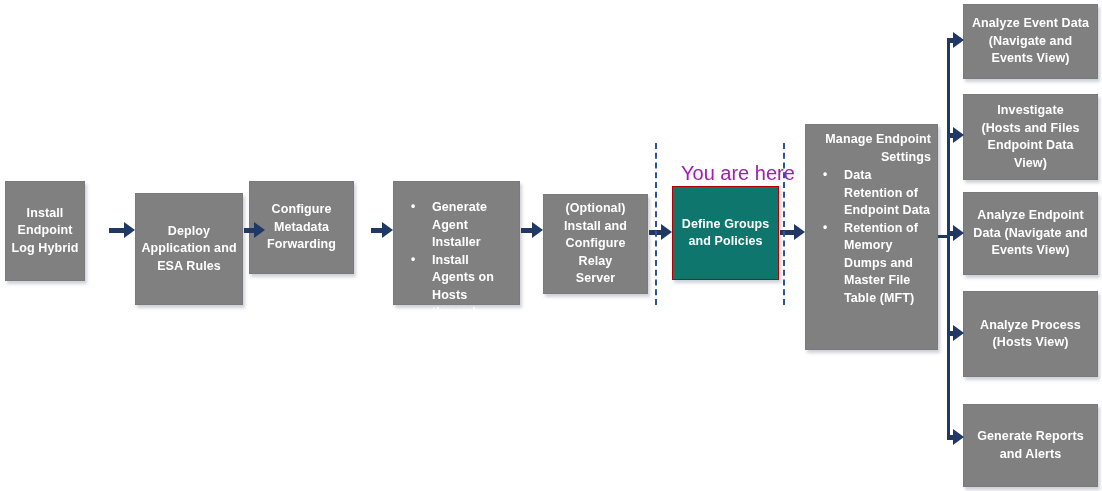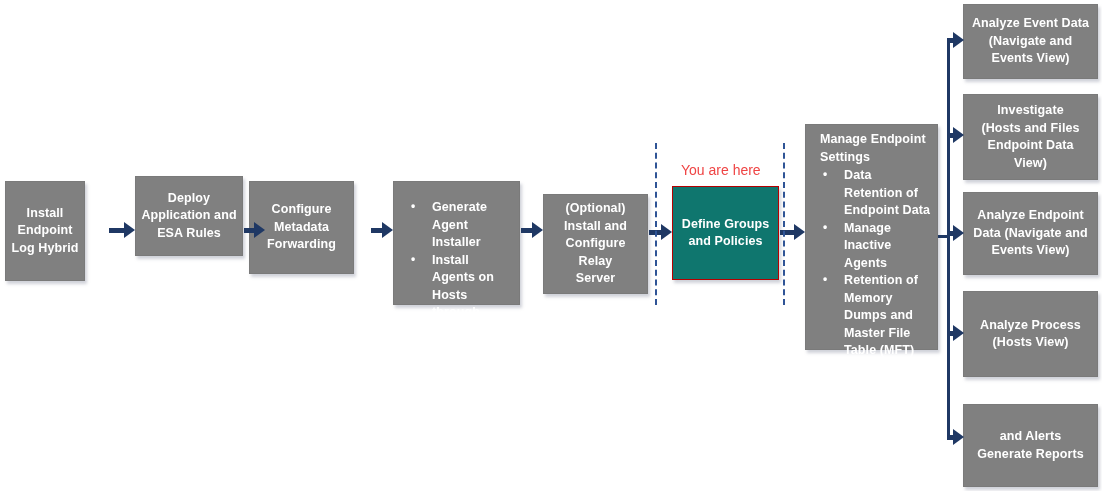--- a/index.html
+++ b/index.html
@@ -43,23 +43,22 @@
 
   
   .pbox.bullets {
     align-items: flex-start;
     justify-content: flex-start;
     text-align: left;
     padding: 6px 6px 6px 6px;
   }
   .pbox.bullets .heading {
     width: 100%;
-    text-align: left;
+    text-align: right;
     margin-bottom: 1px;
-    margin-left: 8px;
   }
   .pbox.bullets ul {
     margin: 0;
     padding: 0 0 0 20px;
     list-style: none;
   }
   .pbox.bullets ul li {
     position: relative;
     margin: 0 0 0 0;
     padding: 0 0 0 12px;
@@ -112,40 +111,40 @@
   
   .dashed {
     position: absolute;
     width: 0;
     border-left: 2px dashed #2F5496;
   }
 
   
   .annotation {
     position: absolute;
-    color: #ef4444;
-    font-size: 14px;
+    color: #a21caf;
+    font-size: 20px;
     font-weight: normal;
     font-family: "Liberation Sans", sans-serif;
     white-space: nowrap;
   }
 </style>
 </head>
 <body>
 
 <div id="canvas">
 
   <div class="pbox" style="left:5px; top:181px; width:80px; height:100px;">
     <div class="lines">
       <div>Install Endpoint</div>
       <div>Log Hybrid</div>
     </div>
   </div>
 
-  <div class="pbox" style="left:135px; top:176px; width:108px; height:80px;">
+  <div class="pbox" style="left:135px; top:193px; width:108px; height:112px;">
     <div class="lines">
       <div>Deploy</div>
       <div>Application and</div>
       <div>ESA Rules</div>
     </div>
   </div>
 
   <div class="pbox" style="left:249px; top:181px; width:105px; height:93px;">
     <div class="lines">
       <div>Configure</div>
@@ -175,21 +174,20 @@
       <div>Define Groups</div>
       <div>and Policies</div>
     </div>
   </div>
 
   <div class="pbox bullets" style="left:805px; top:124px; width:133px; height:226px;">
     <div style="width:100%;">
       <div class="heading">Manage Endpoint Settings</div>
       <ul>
         <li>Data Retention of Endpoint Data</li>
-        <li>Manage Inactive  Agents</li>
         <li>Retention of Memory Dumps and Master File Table (MFT)</li>
       </ul>
     </div>
   </div>
 
   <div class="pbox" style="left:963px; top:4px; width:135px; height:75px;">
     <div class="lines">
       <div>Analyze Event Data</div>
       <div>(Navigate and</div>
       <div>Events View)</div>
@@ -215,22 +213,22 @@
 
   <div class="pbox" style="left:963px; top:291px; width:135px; height:86px;">
     <div class="lines">
       <div>Analyze Process</div>
       <div>(Hosts View)</div>
     </div>
   </div>
 
   <div class="pbox" style="left:963px; top:404px; width:135px; height:83px;">
     <div class="lines">
+      <div>Generate Reports</div>
       <div>and Alerts</div>
-      <div>Generate Reports</div>
     </div>
   </div>
 
   <div class="harrow" style="left:109px; top:221px; width:26px;">
     <div class="shaft" style="width:16px;"></div>
       <div class="head" style="left:15px;"></div>
   </div>
   <div class="harrow" style="left:244px; top:221px; width:21px;">
     <div class="shaft" style="width:11px;"></div>
       <div class="head" style="left:10px;"></div>

